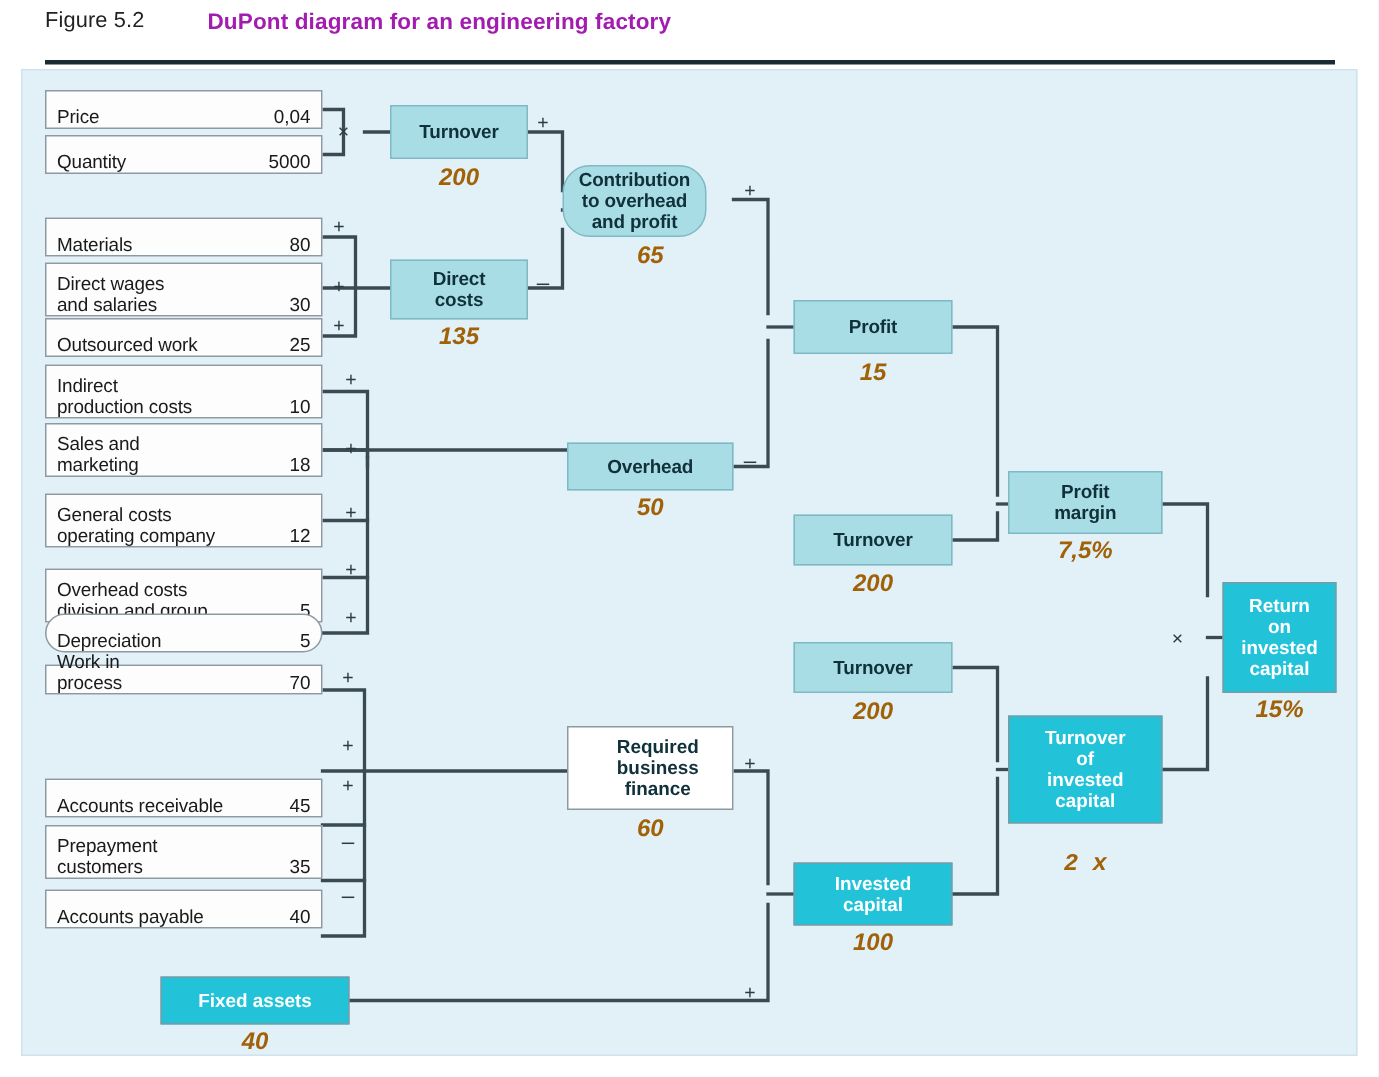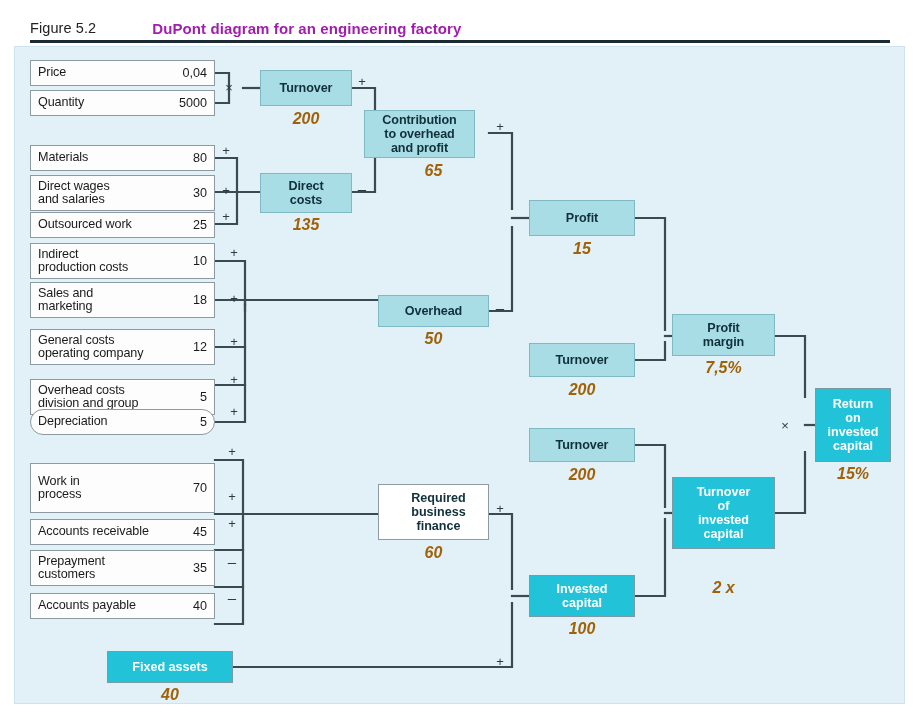--- a/index.html
+++ b/index.html
@@ -6,40 +6,40 @@
   body{
     width:919px;height:718px;
     background:#ffffff;
     font-family:"Liberation Sans", sans-serif;
     overflow:hidden;
   }
   #root{position:relative;width:919px;height:718px;}
 
   
   .fig-header{
-    position:absolute;left:30px;top:16px;width:860px;height:24px;
-    display:flex;align-items:center;gap:24px;
+    position:absolute;left:30px;top:2px;width:860px;height:24px;
+    display:flex;align-items:center;gap:10px;
   }
   .fig-num{font-size:14.5px;color:#222;letter-spacing:.1px;}
   .fig-title{font-size:15px;color:#a21caf;font-weight:bold;letter-spacing:.1px;margin-left:32px;}
   .rule{position:absolute;left:30px;top:40px;width:860px;height:3px;background:#1b2b33;}
 
   
   .canvas{
     position:absolute;left:14px;top:46px;width:891px;height:658px;
     background:#e2f0f8;border:1px solid #cfe3ee;box-sizing:border-box;
   }
   svg.wires{position:absolute;left:0;top:0;width:891px;height:658px;pointer-events:none;}
 
   
   .node{position:absolute;box-sizing:border-box;}
 
   .in-box{
     background:#fdfdfd;border:1px solid #8d9aa2;
-    display:flex;align-items:center;padding:0 7px;
+    display:flex;align-items:flex-end;padding:0 7px;
   }
   .in-box .lbl{
     flex:1;font-size:12.6px;color:#1a1a1a;line-height:13.4px;
     letter-spacing:-.1px;white-space:pre-line;
   }
   .in-box .val{
     font-size:12.6px;color:#1a1a1a;font-weight:normal;
     margin-left:6px;white-space:nowrap;
   }
 
@@ -185,21 +185,21 @@
     <div class="node in-box" style="left:15px;top:332px;width:185px;height:36px;">
       <span class="lbl">Overhead costs
 division and group</span>
       <span class="val">5</span>
     </div>
     <div class="node in-box" style="left:15px;top:362px;width:185px;height:26px;border-radius:13px;">
       <span class="lbl">Depreciation</span>
       <span class="val">5</span>
     </div>
 
-    <div class="node in-box" style="left:15px;top:396px;width:185px;height:50px;margin-top:20px;">
+    <div class="node in-box" style="left:15px;top:396px;width:185px;height:20px;">
       <span class="lbl">Work in
 process</span>
       <span class="val">70</span>
     </div>
     <div class="node in-box" style="left:15px;top:472px;width:185px;height:26px;">
       <span class="lbl">Accounts receivable</span>
       <span class="val">45</span>
     </div>
     <div class="node in-box" style="left:15px;top:503px;width:185px;height:36px;">
       <span class="lbl">Prepayment
@@ -240,21 +240,21 @@
 
     <div class="op times" style="left:762px;top:372px;width:16px;">×</div>
 
     <div class="node blue-box" style="left:245px;top:23px;width:92px;height:36px;">Turnover</div>
     <div class="sub" style="left:245px;top:63px;width:92px;">200</div>
 
     <div class="node blue-box" style="left:245px;top:126px;width:92px;height:40px;">Direct
 costs</div>
     <div class="sub" style="left:245px;top:169px;width:92px;">135</div>
 
-    <div class="node blue-box" style="left:349px;top:63px;width:111px;height:48px;">Contribution
+    <div class="node blue-box" style="left:360px;top:63px;width:96px;height:48px;border-radius:18px;">Contribution
 to overhead
 and profit</div>
     <div class="sub" style="left:363px;top:115px;width:111px;">65</div>
 
     <div class="node blue-box" style="left:363px;top:248px;width:111px;height:32px;">Overhead</div>
     <div class="sub" style="left:363px;top:283px;width:111px;">50</div>
 
     <div class="node blue-box" style="left:514px;top:153px;width:106px;height:36px;">Profit</div>
     <div class="sub" style="left:514px;top:193px;width:106px;">15</div>
 
@@ -274,21 +274,21 @@
     <div class="sub" style="left:363px;top:497px;width:111px;">60</div>
 
     <div class="node cyan-box" style="left:514px;top:528px;width:106px;height:42px;">Invested
 capital</div>
     <div class="sub" style="left:514px;top:573px;width:106px;">100</div>
 
     <div class="node cyan-box" style="left:657px;top:430px;width:103px;height:72px;">Turnover
 of
 invested
 capital</div>
-    <div class="sub" style="left:657px;top:532px;width:103px;">2 x</div>
+    <div class="sub" style="left:657px;top:520px;width:103px;font-family:Liberation Mono, monospace;">2 x</div>
 
     <div class="node cyan-box" style="left:92px;top:604px;width:126px;height:32px;">Fixed assets</div>
     <div class="sub" style="left:92px;top:639px;width:126px;">40</div>
 
     <div class="node cyan-box" style="left:800px;top:341px;width:76px;height:74px;">Return
 on
 invested
 capital</div>
     <div class="sub" style="left:800px;top:418px;width:76px;">15%</div>
 

